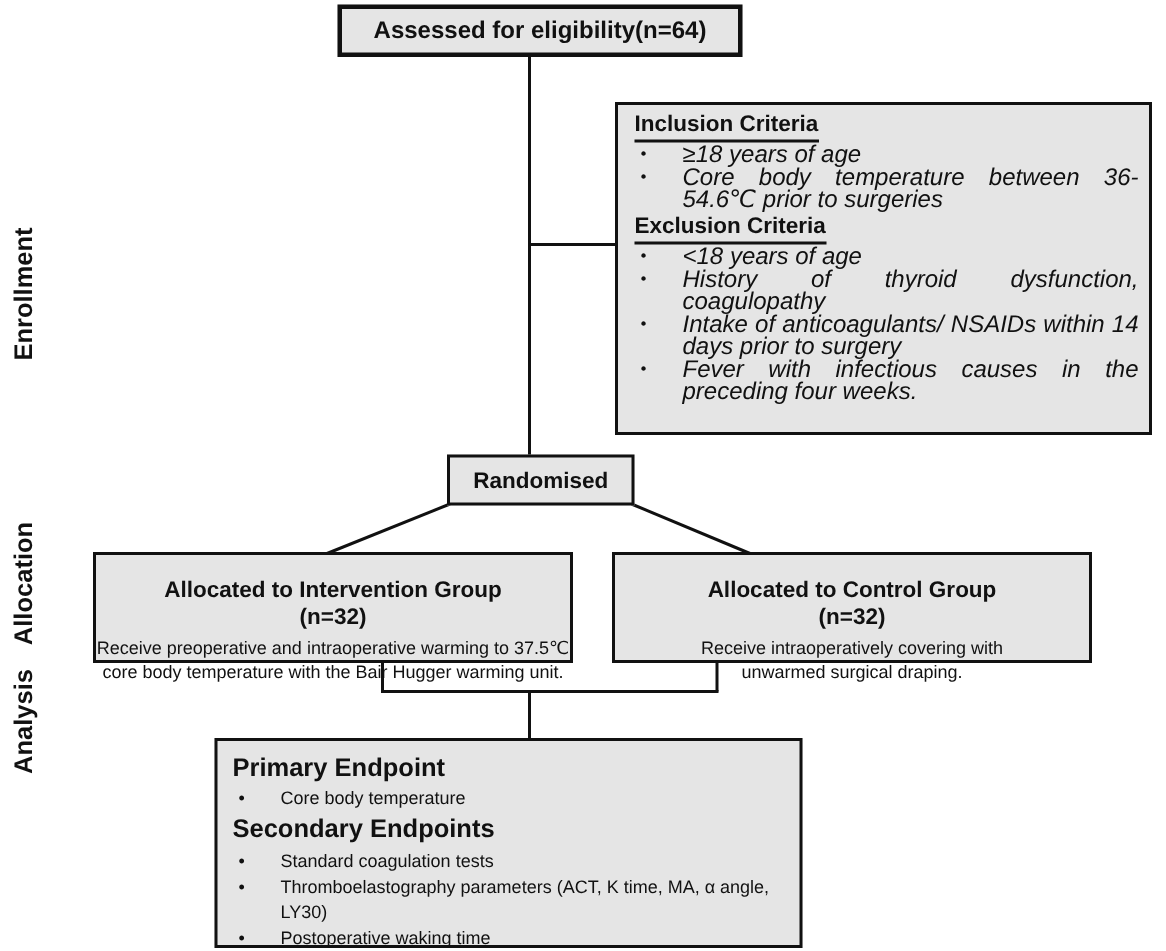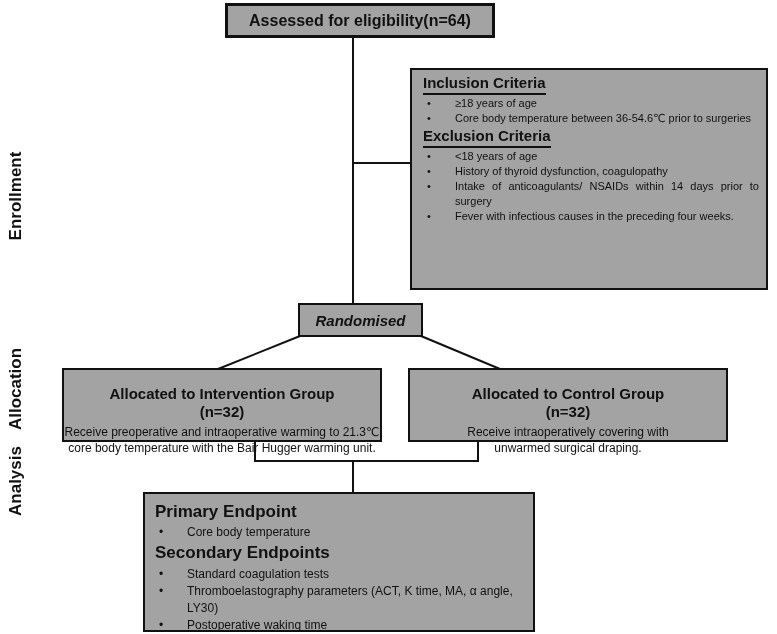--- a/index.html
+++ b/index.html
@@ -3,40 +3,40 @@
 <meta charset="utf-8">
 <style>
   html,body { margin:0; padding:0; background:#ffffff; }
   .canvas {
     position:relative; width:777px; height:634px; background:#ffffff;
     font-family:"Liberation Sans","DejaVu Sans",sans-serif; color:#111;
     overflow:hidden;
   }
   svg.connectors { position:absolute; left:0; top:0; pointer-events:none; }
 
-  .box { position:absolute; border:2.5px solid #111; background:#a3a3a3; box-sizing:border-box; }
+  .box { position:absolute; border:2.5px solid #111; background:#e5e5e5; box-sizing:border-box; }
 
   
   .top-box { left:225px; top:3px; width:270px; height:35px; border-width:3px;
              display:flex; align-items:center; justify-content:center;
              font-weight:bold; font-size:16px; }
 
   
   .criteria-box { left:410px; top:68px; width:358px; height:222px; padding-top:3px; }
   .crit-title { font-weight:bold; font-size:15px; margin:1px 0 1px 11px; line-height:1.25; }
   .crit-title span { display:inline-block; border-bottom:2px solid #111; padding-bottom:0px; }
   ul.crit-list { margin:0 0 1px 0; padding:0; list-style:none; }
   ul.crit-list li { position:relative; padding-left:43px; padding-right:7px;
-                    font-size:11px; line-height:15px; text-align:justify; }
+                    font-size:16px; line-height:15px; text-align:justify;font-style:italic; }
   ul.crit-list li::before { content:"•"; position:absolute; left:15px; top:0; font-size:11px; }
 
   
   .randomised-box { left:298px; top:303px; width:125px; height:34px;
                     display:flex; align-items:center; justify-content:center;
-                    font-weight:bold; font-size:15px;font-style:italic; }
+                    font-weight:bold; font-size:15px; }
 
   
   .alloc-box { top:368px; height:74px; padding-top:15px; }
   .alloc-box.intervention { left:62px; width:320px; }
   .alloc-box.control { left:408px; width:320px; }
   .alloc-title { font-weight:bold; font-size:15px; text-align:center; line-height:1.22; }
   .alloc-desc { font-size:12px; line-height:1.4; text-align:center; margin-top:2px; }
 
   
   .endpoint-box { left:143px; top:492px; width:392px; height:140px; padding-top:6px; }
@@ -97,21 +97,21 @@
   </div>
 
   <div class="box randomised-box">
     <span>Randomised</span>
   </div>
 
   <div class="box alloc-box intervention">
     <div class="alloc-title">Allocated to Intervention Group</div>
     <div class="alloc-title">(n=32)</div>
     <div class="alloc-desc">
-      <div>Receive preoperative and intraoperative warming to 21.3℃</div>
+      <div>Receive preoperative and intraoperative warming to 37.5℃</div>
       <div>core body temperature with the Bair Hugger warming unit.</div>
     </div>
   </div>
 
   <div class="box alloc-box control">
     <div class="alloc-title">Allocated to Control Group</div>
     <div class="alloc-title">(n=32)</div>
     <div class="alloc-desc">
       <div>Receive intraoperatively covering with</div>
       <div>unwarmed surgical draping.</div>

